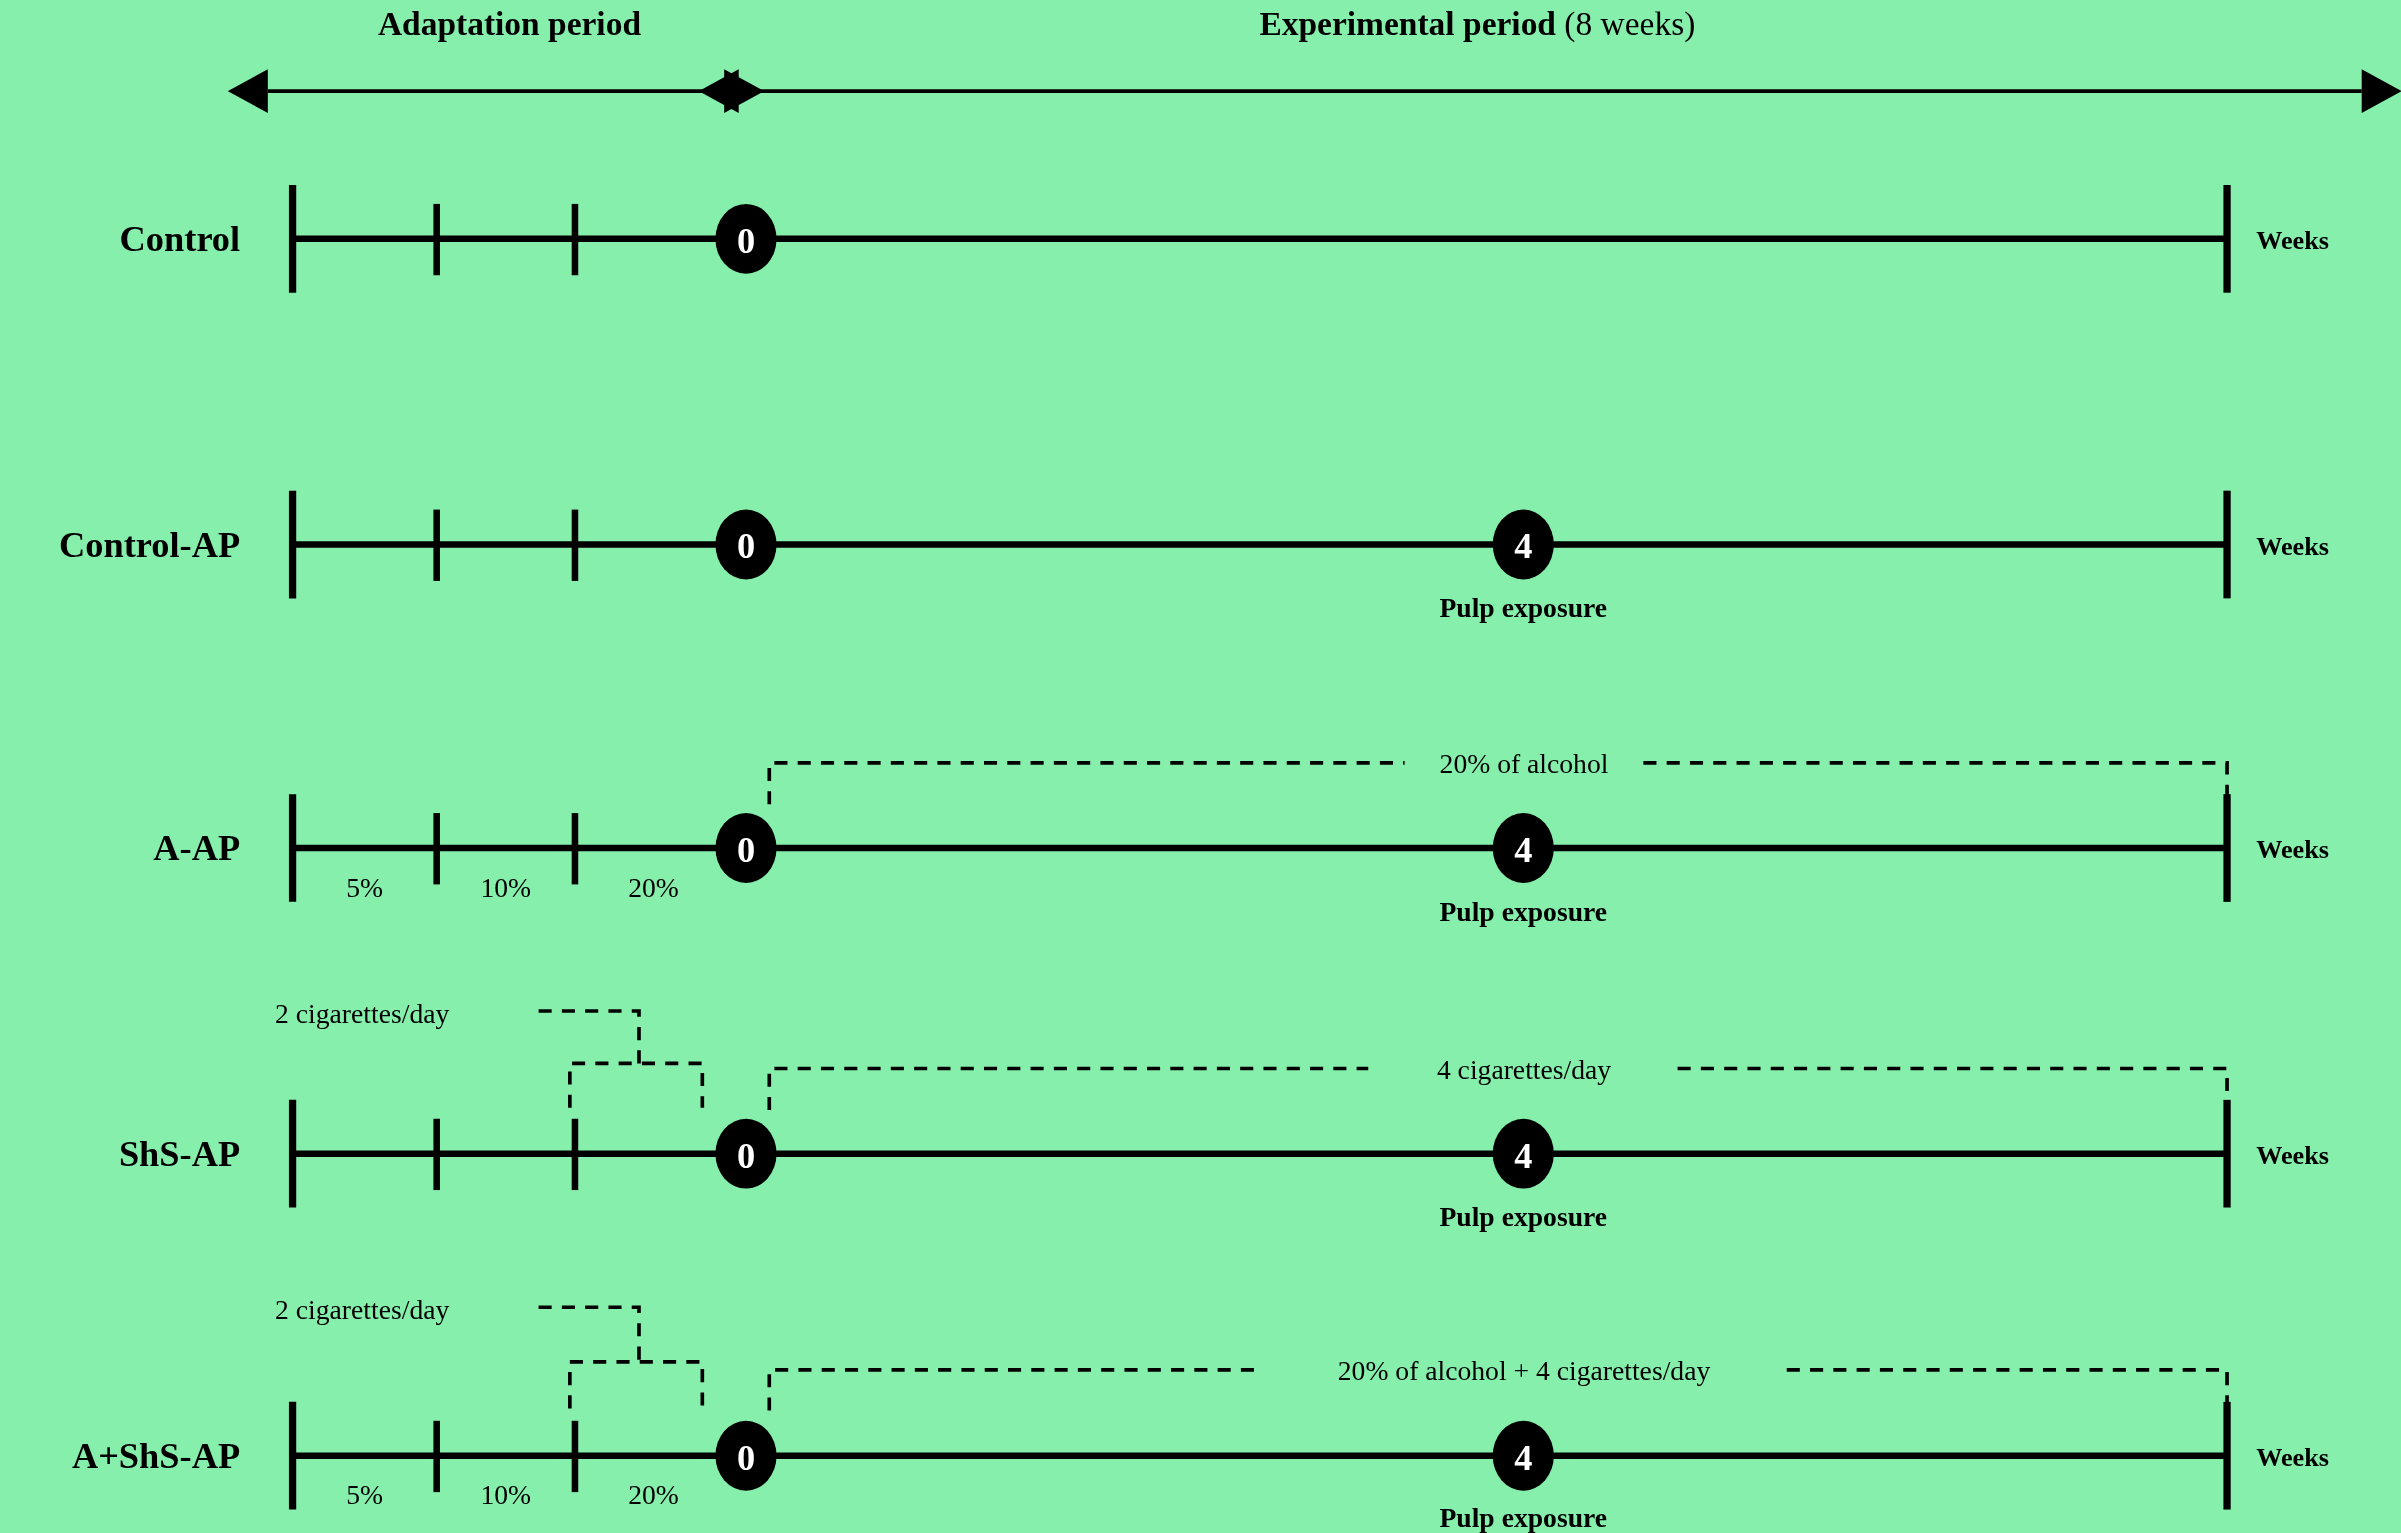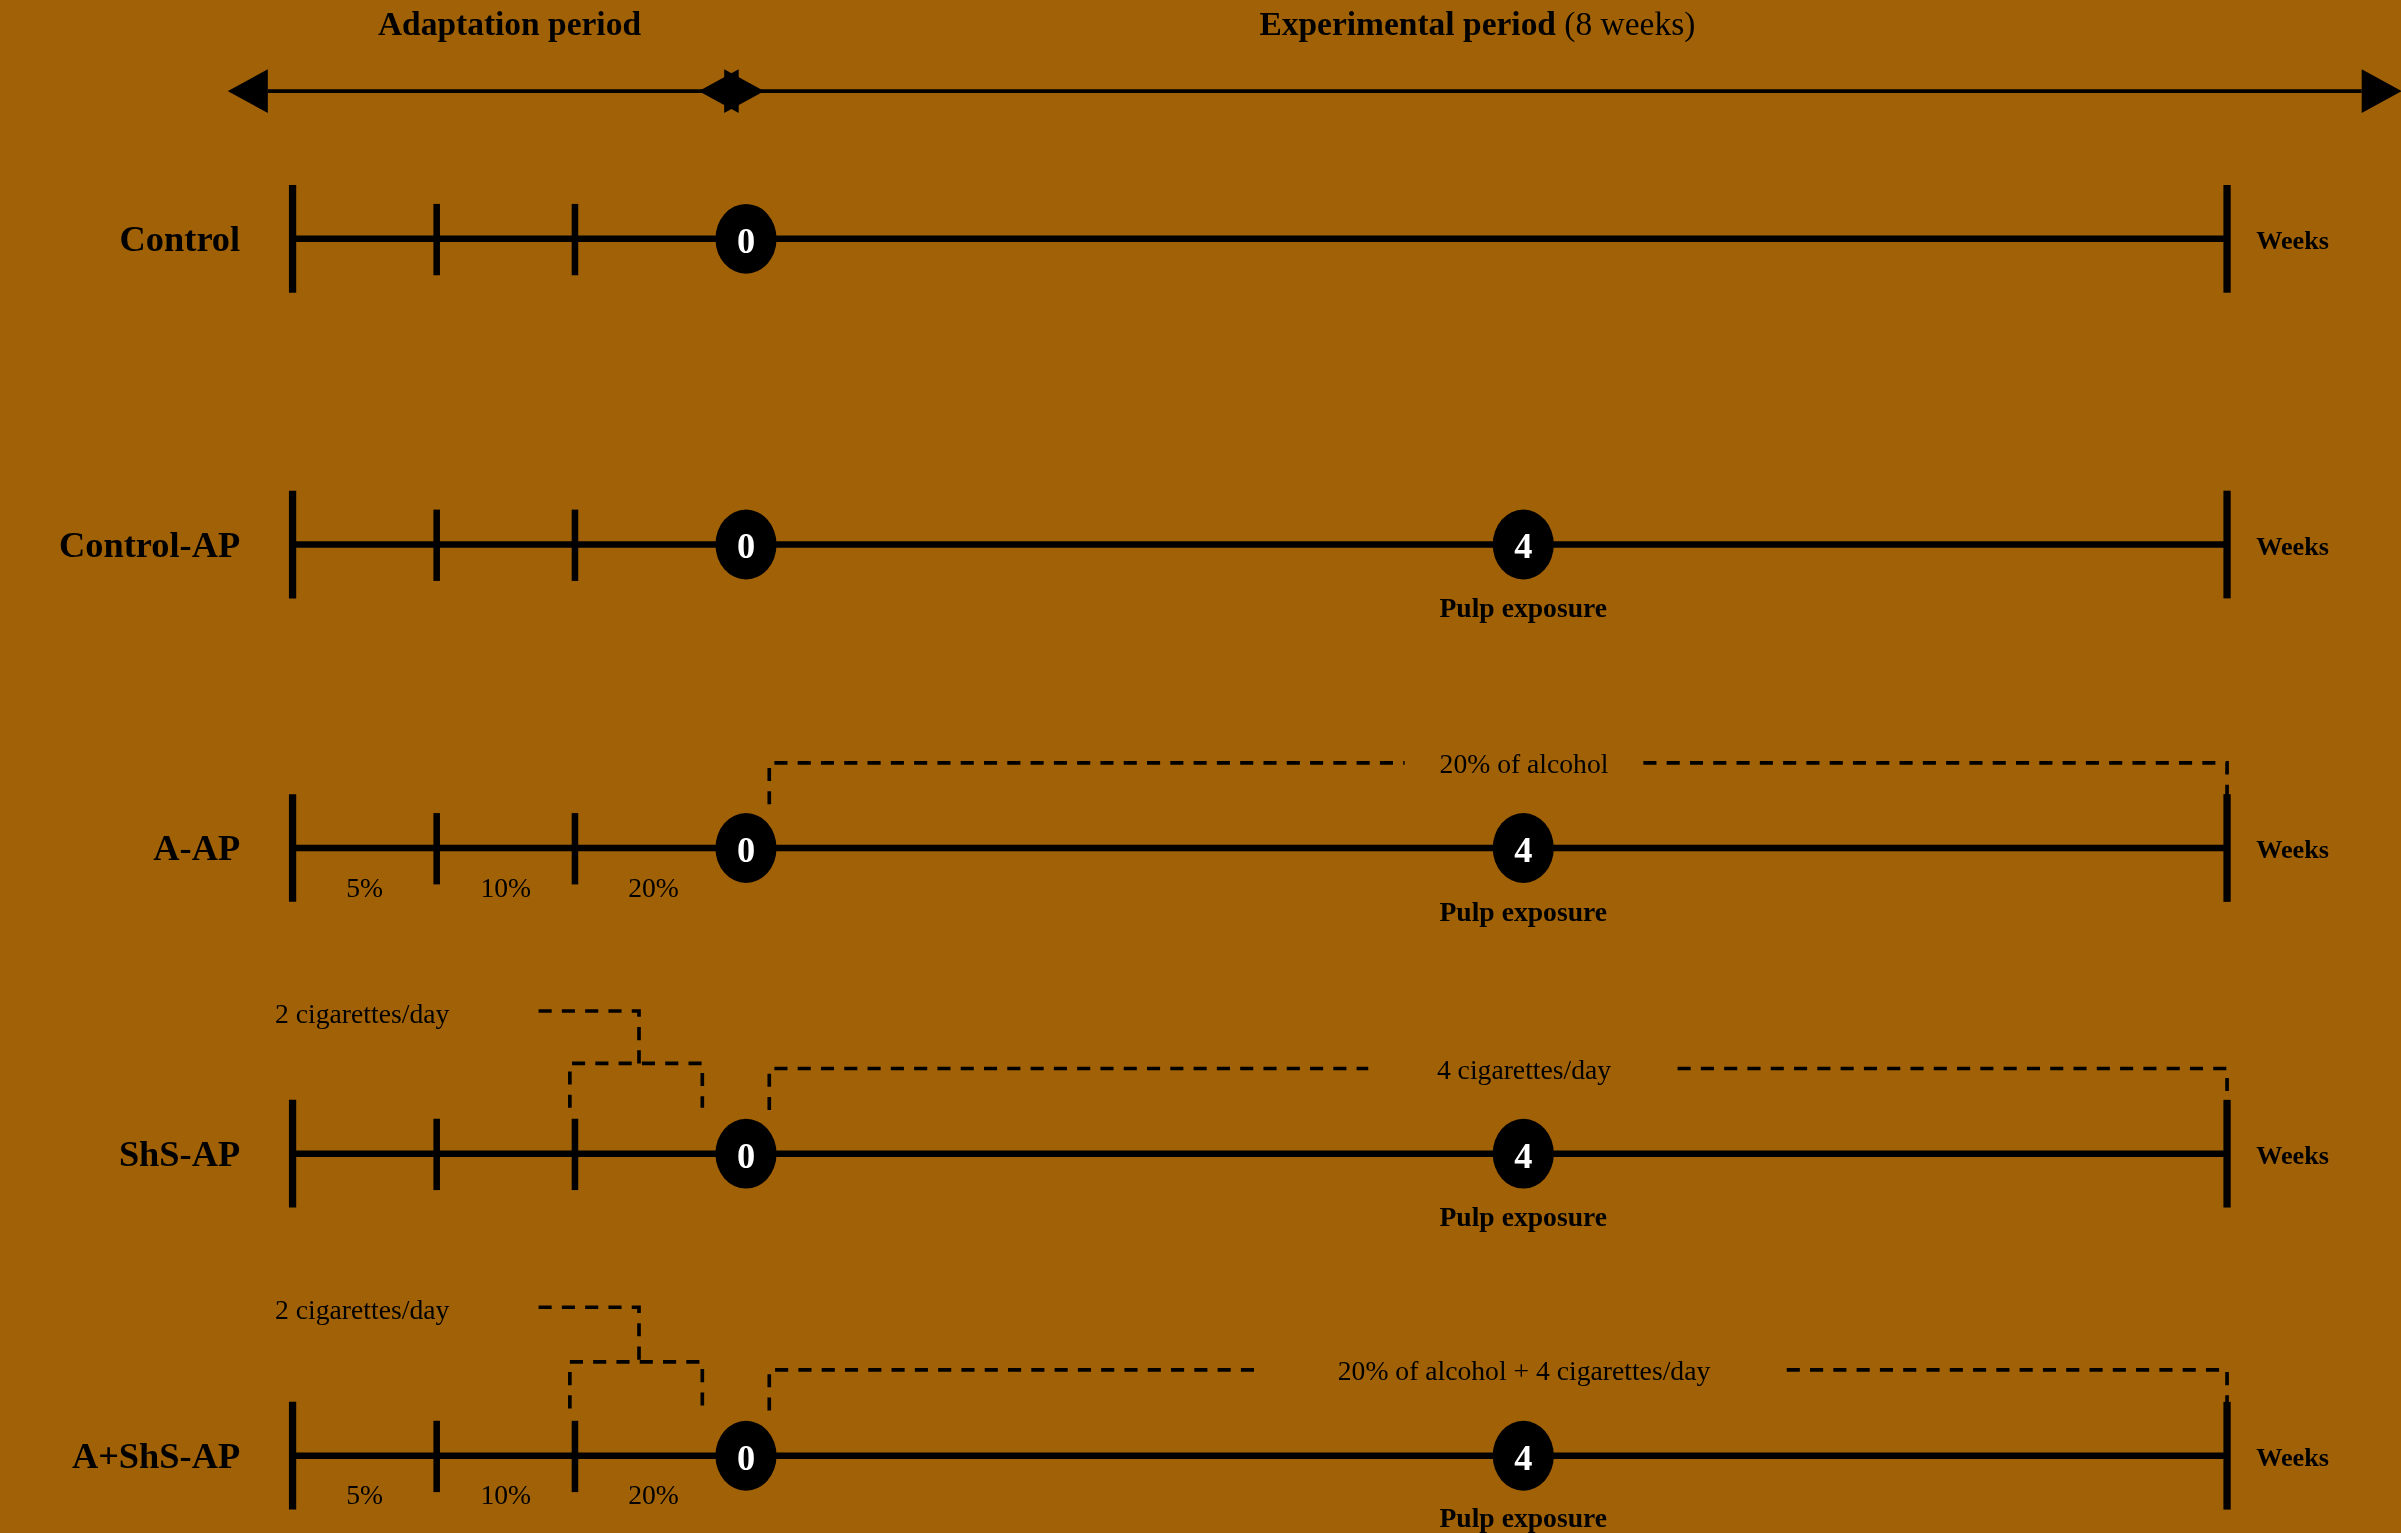--- a/index.html
+++ b/index.html
@@ -4,21 +4,21 @@
 <style>
   html, body {
     margin: 0;
     padding: 0;
     background: #ffffff;
   }
   #stage {
     position: relative;
     width: 2401px;
     height: 1533px;
-    background: #a16207;
+    background: #86efac;
     font-family: "Liberation Serif", "DejaVu Serif", serif;
     overflow: hidden;
   }
   svg.diagram {
     position: absolute;
     top: 0;
     left: 0;
     width: 2401px;
     height: 1533px;
   }

